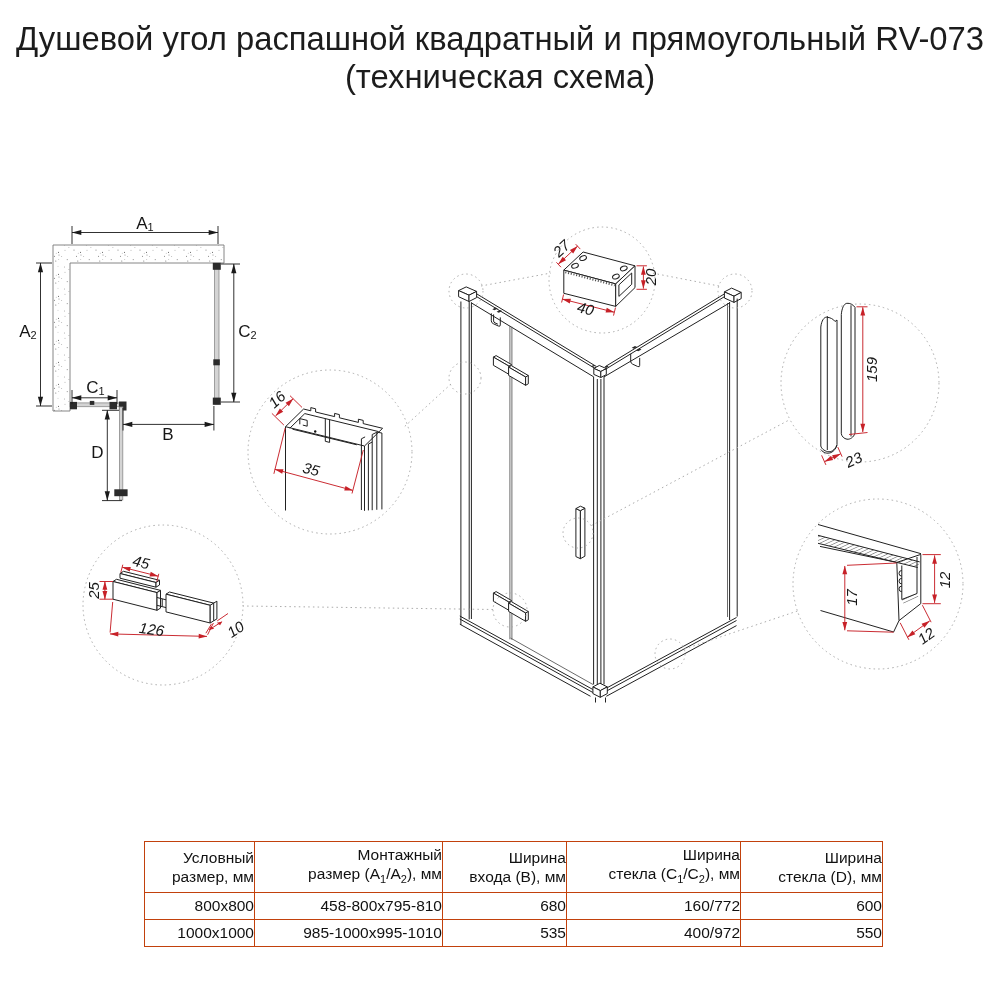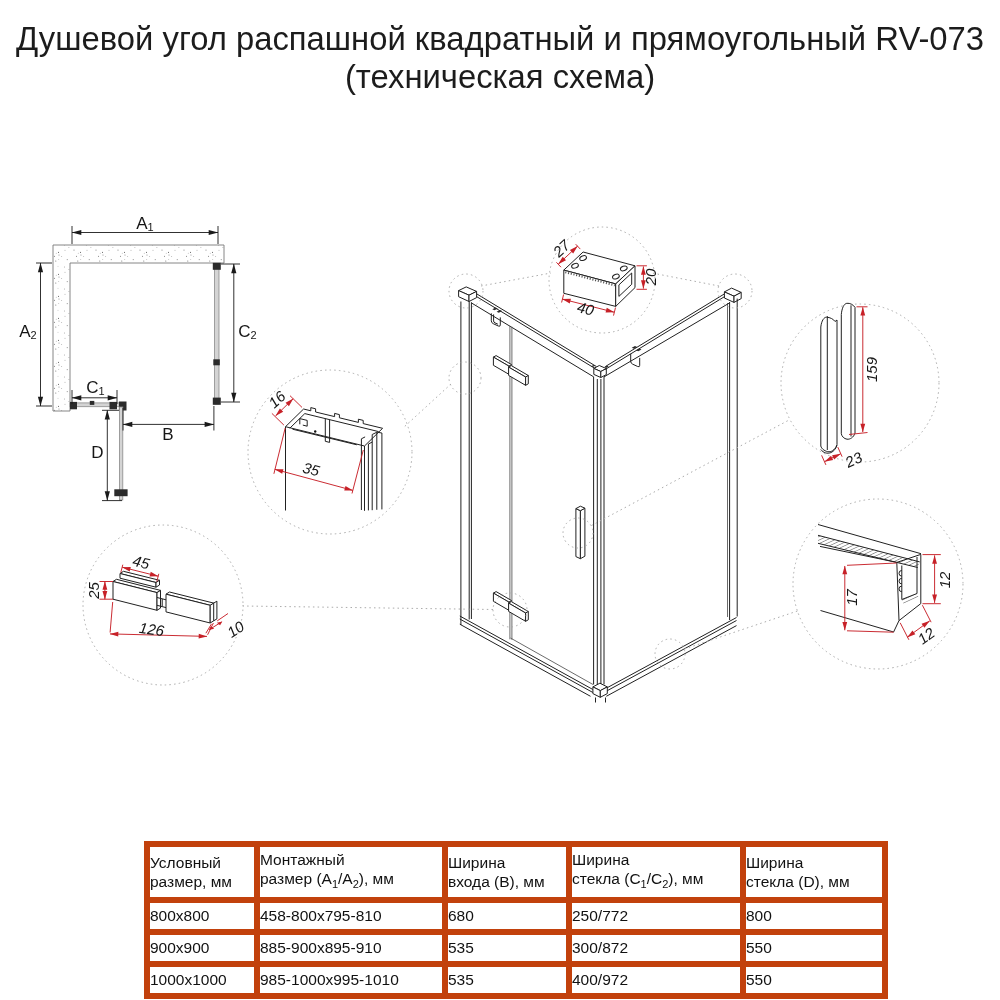--- a/index.html
+++ b/index.html
@@ -1,18 +1,18 @@
 <!DOCTYPE html>
 <html><head><meta charset="utf-8">
 <style>
 html,body{margin:0;padding:0;background:#fff;width:1000px;height:1000px;overflow:hidden}
 body{font-family:"Liberation Sans",sans-serif;position:relative}
 #ttl{position:absolute;top:0;left:0;width:1000px;padding-top:20px;text-align:center;font-size:33.5px;line-height:38px;color:#1c1c1c;white-space:nowrap;transform:scaleX(0.979);transform-origin:500px 0}
 #tbl{position:absolute;left:144px;top:841px;border-collapse:collapse;table-layout:fixed;color:#111}
-#tbl td{border:6px solid #c2410c;text-align:left;vertical-align:middle;font-size:15.5px;padding:0}
+#tbl td{border:1px solid #c2410c;text-align:right;vertical-align:middle;font-size:15.5px;padding:0}
 #tbl tr.h td{height:50px;line-height:19px}
 #tbl tr.b td{height:26px}
 sub{font-size:11px}
 svg{position:absolute;top:0;left:0}
 .k{stroke:#212121;stroke-width:1;fill:none}
 .kf{stroke:#212121;stroke-width:1;fill:#fff}
 .kd{fill:#2b2b2b;stroke:none}
 .gl{stroke:#5a5a5a;stroke-width:0.9;fill:none}
 .dm{stroke:#1a1a1a;stroke-width:0.9;fill:none}
 .da{stroke:#1a1a1a;stroke-width:0.9;fill:none;marker-start:url(#ab);marker-end:url(#ab)}
@@ -317,29 +317,22 @@
         <td>Условный<br>размер, мм</td>
         <td>Монтажный<br>размер (А<sub>1</sub>/А<sub>2</sub>), мм</td>
         <td>Ширина<br>входа (В), мм</td>
         <td>Ширина<br>стекла (С<sub>1</sub>/С<sub>2</sub>), мм</td>
         <td>Ширина<br>стекла (D), мм</td>
       </tr>
 <tr class="b">
         <td>800х800</td>
         <td>458-800х795-810</td>
         <td>680</td>
-        <td>250/772</td>
-        <td>800</td>
-      </tr>
-<tr class="b">
-        <td>900х900</td>
-        <td>885-900х895-910</td>
-        <td>535</td>
-        <td>300/872</td>
-        <td>550</td>
+        <td>160/772</td>
+        <td>600</td>
       </tr>
 <tr class="b">
         <td>1000х1000</td>
         <td>985-1000х995-1010</td>
         <td>535</td>
         <td>400/972</td>
         <td>550</td>
       </tr>
 </tbody>
   </table>

